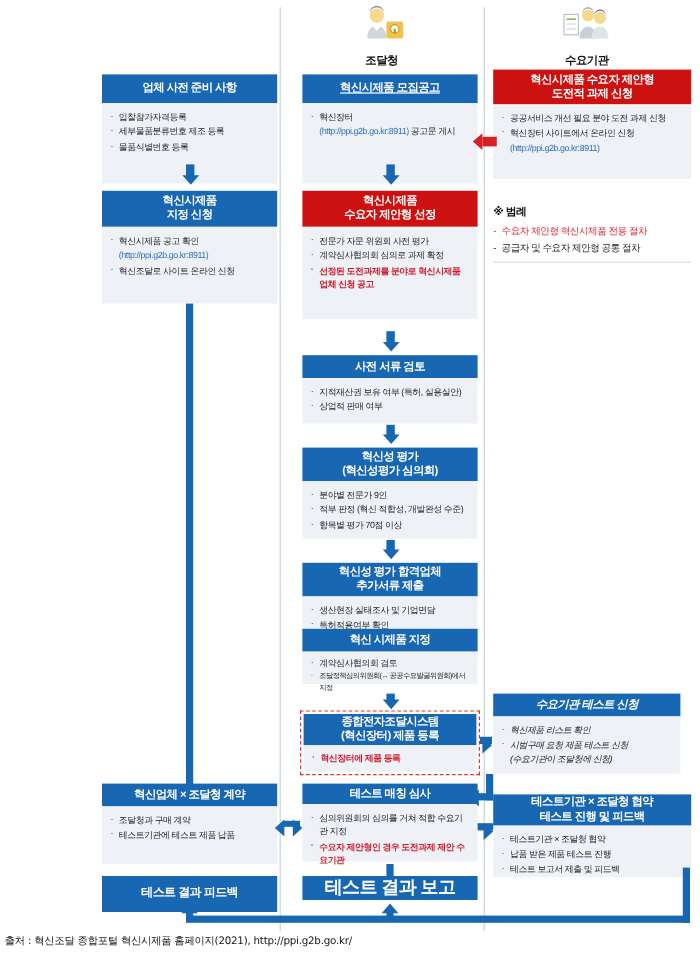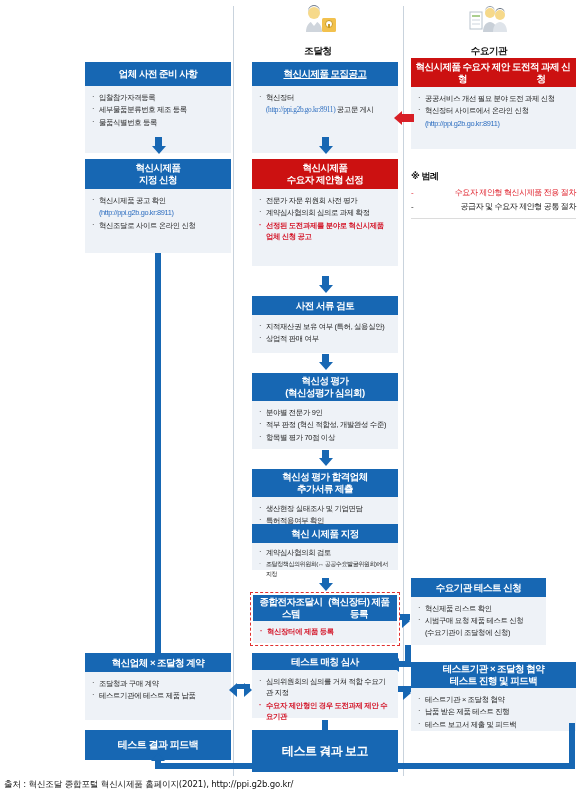--- a/index.html
+++ b/index.html
@@ -53,21 +53,21 @@
   .node .body .cont{display:block;padding-left:0;}
 
   
   .dashed-wrap{position:absolute;box-sizing:border-box;border:1.3px dashed #e03030;padding:2px;}
   .dashed-wrap .node{position:static;width:100%;}
 
   
   .legend{position:absolute;box-sizing:border-box;background:#fff;
           font-size:8px;letter-spacing:-0.4px;}
   .legend .ttl{font-weight:bold;font-size:9px;margin-bottom:4px;color:#111;}
-  .legend .row{padding-left:7px;position:relative;margin-bottom:2px;line-height:1.5;text-align:right;}
+  .legend .row{padding-left:7px;position:relative;margin-bottom:2px;line-height:1.5;}
   .legend .row::before{content:"-";position:absolute;left:0;}
   .legend .row.red{color:#e0232e;}
   .legend .row.dark{color:#222;}
   .legend hr{border:0;border-top:1px solid #dcdcdc;margin:5px 0 0;}
   .a-stem{position:absolute;background:#1767b3;}
   .a-head-d{position:absolute;width:0;height:0;
             border-left:7px solid transparent;border-right:7px solid transparent;
             border-top:8px solid #1767b3;}
   .a-head-u{position:absolute;width:0;height:0;
             border-left:7px solid transparent;border-right:7px solid transparent;
@@ -166,21 +166,21 @@
     <div class="body" style="height:48px;">
       <ul>
         <li>조달청과 구매 계약</li>
         <li>테스트기관에 테스트 제품 납품</li>
       </ul>
     </div>
   </div>
 
   <div class="node" style="left:252px;top:62px;width:146px;">
     <div class="hdr blue" style="height:24px;text-decoration:underline;">혁신시제품 모집공고</div>
-    <div class="body" style="height:67px;font-family:Liberation Serif, serif;">
+    <div class="body" style="height:67px;">
       <ul>
         <li>혁신장터</li>
         <li class="plain"><span class="url">(http://ppi.g2b.go.kr:8911)</span><span> 공고문 게시</span></li>
       </ul>
     </div>
   </div>
 
   <div class="a-stem" style="left:322px;top:137px;width:7px;height:10px;"></div>
   <div class="a-head-d" style="left:318.5px;top:146px;"></div>
 
@@ -259,21 +259,21 @@
         <li style="font-size:6.1px;letter-spacing:-0.5px;">조달정책심의위원회(↔ 공공수요발굴위원회)에서 지정</li>
       </ul>
     </div>
   </div>
 
   <div class="a-stem" style="left:322px;top:578px;width:7px;height:6px;"></div>
   <div class="a-head-d" style="left:318.5px;top:583px;"></div>
 
   <div class="dashed-wrap" style="left:250px;top:592px;width:150px;">
     <div class="node">
-      <div class="hdr blue" style="height:26px;flex-direction:row;">
+      <div class="hdr blue" style="height:26px;flex-direction:column;">
         <span>종합전자조달시스템</span>
         <span>(혁신장터) 제품 등록</span>
       </div>
       <div class="body" style="height:22px;padding-top:5px;">
         <ul>
           <li class="red">혁신장터에 제품 등록</li>
         </ul>
       </div>
     </div>
   </div>
@@ -284,25 +284,25 @@
       <ul>
         <li>심의위원회의 심의를 거쳐 적합 수요기관 지정</li>
         <li class="red">수요자 제안형인 경우 도전과제 제안 수요기관</li>
       </ul>
     </div>
   </div>
 
   <div class="a-stem" style="left:322px;top:720px;width:6px;height:10px;"></div>
 
   <div class="node header-only" style="left:252px;top:730px;width:146px;">
-    <div class="hdr blue" style="height:42px;font-size:12px;">테스트 결과 보고</div>
+    <div class="hdr blue" style="height:20px;font-size:15px;">테스트 결과 보고</div>
   </div>
 
   <div class="node" style="left:411px;top:58px;width:165px;">
-    <div class="hdr red" style="height:29px;">
+    <div class="hdr red" style="height:29px;flex-direction:column;">
       <span>혁신시제품 수요자 제안형</span>
       <span>도전적 과제 신청</span>
     </div>
     <div class="body" style="height:62px;">
       <ul>
         <li>공공서비스 개선 필요 분야 도전 과제 신청</li>
         <li>혁신장터 사이트에서 온라인 신청</li>
         <li class="plain"><span class="url">(http://ppi.g2b.go.kr:8911)</span></li>
       </ul>
     </div>
@@ -311,21 +311,21 @@
   <div class="a-stem red" style="left:402px;top:114px;width:12px;height:8px;"></div>
   <div class="a-head-l red" style="left:394px;top:111px;"></div>
 
   <div class="legend" style="left:411px;top:170px;width:165px;">
     <div class="ttl">※ 범례</div>
     <div class="row red">수요자 제안형 혁신시제품 전용 절차</div>
     <div class="row dark">공급자 및 수요자 제안형 공통 절차</div>
     <hr>
   </div>
 
-  <div class="node" style="left:411px;top:578px;width:135px;">
+  <div class="node" style="left:411px;top:578px;width:156px;font-style:italic;">
     <div class="hdr blue" style="height:19px;">수요기관 테스트 신청</div>
     <div class="body" style="height:48px;">
       <ul>
         <li>혁신제품 리스트 확인</li>
         <li>
           <span>시범구매 요청 제품 테스트 신청</span>
           <span class="cont">(수요기관이 조달청에 신청)</span>
         </li>
       </ul>
     </div>

